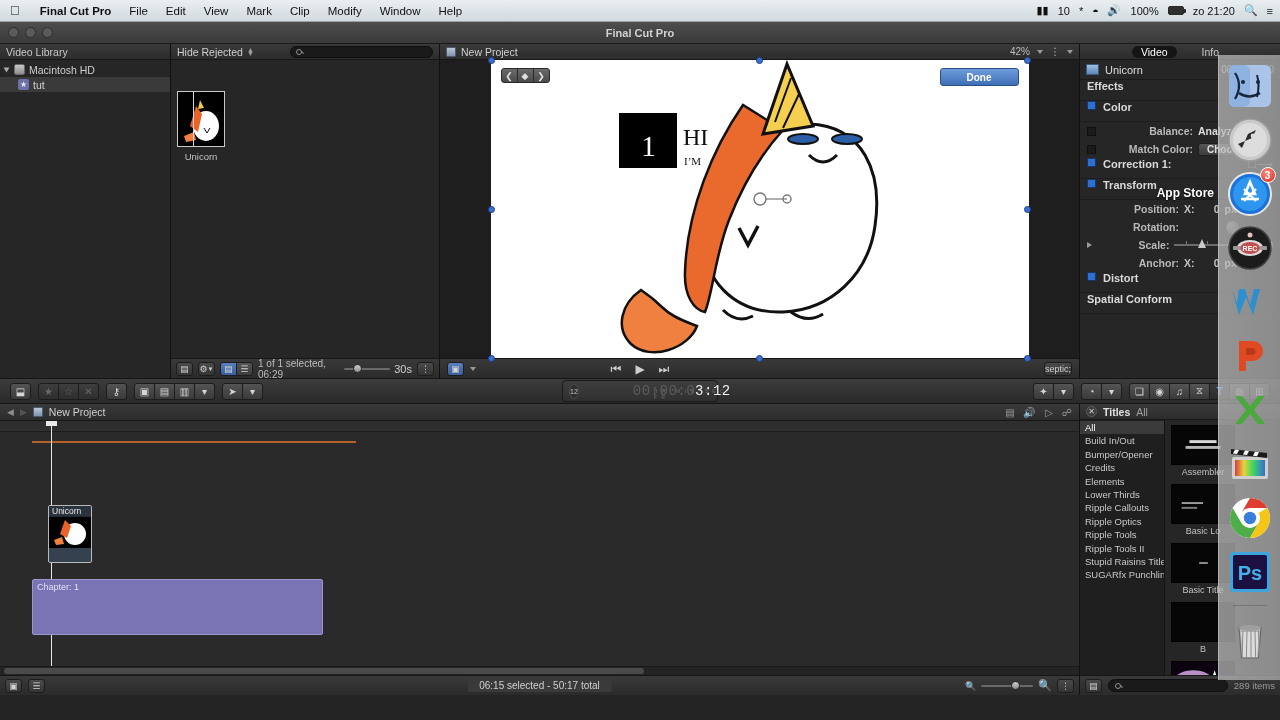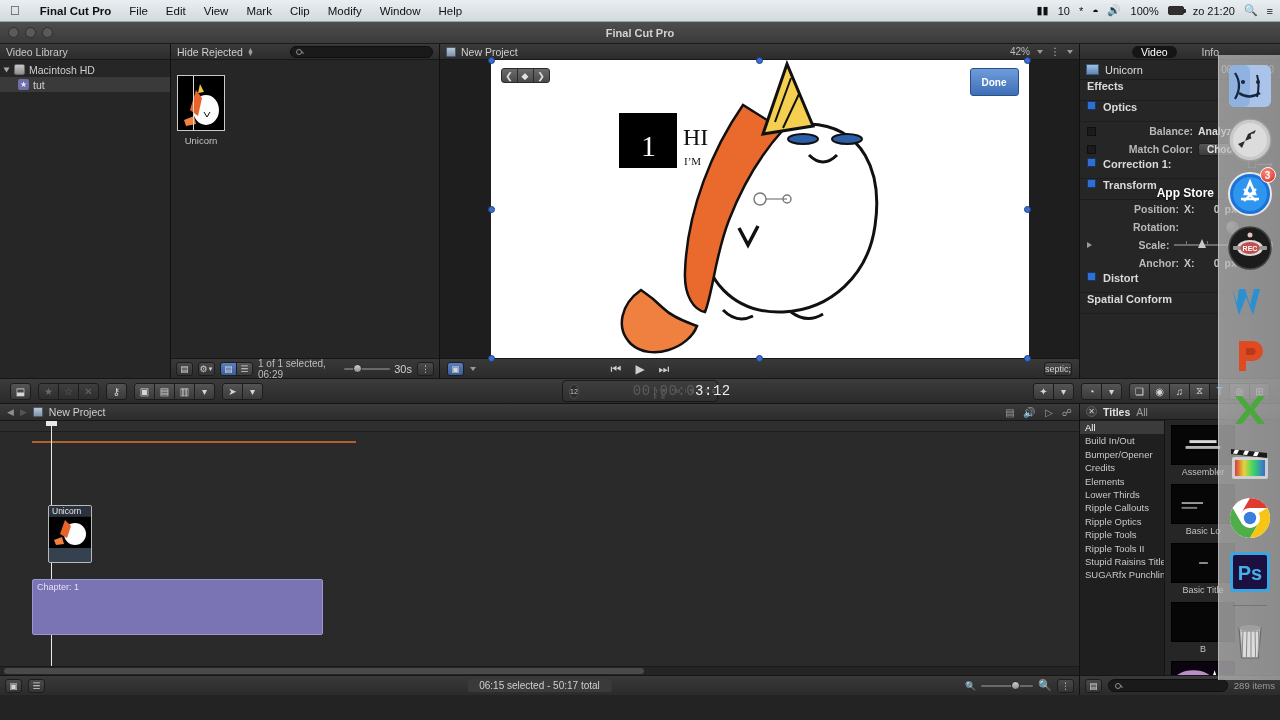--- a/index.html
+++ b/index.html
@@ -47,21 +47,21 @@
   .paneHdr{ height:16px; background:linear-gradient(#3a3a3a,#2c2c2c); border-bottom:1px solid #171717;
             display:flex; align-items:center; padding:0 6px; font-size:10.5px; color:#c8c8c8;}
   .libTree{ flex:1; background:#262626; padding-top:2px; }
   .trow{ display:flex; align-items:center; height:15px; padding-left:4px; gap:4px; font-size:10.5px;}
   .trow.sel{ background:#3a3a3a;}
   .disc{ width:0;height:0;border-left:5px solid #a9a9a9;border-top:3.5px solid transparent;border-bottom:3.5px solid transparent; transform:rotate(90deg); margin-right:1px;}
   .hdico{ width:11px;height:11px;background:linear-gradient(#c8c8c8,#8d8d8d); border-radius:2px; border:1px solid #6a6a6a;}
   .evico{ width:11px;height:11px;background:#6d6fa8; border-radius:2px; display:flex;align-items:center;justify-content:center;font-size:8px;color:#e7e7ff;}
 
   
-  .browser{ width:269px; background:#262626; border-right:1px solid #111; display:flex; flex-direction:column;}
+  .browser{ width:269px; background:#262626; border-right:1px solid #111; display:flex; flex-direction:column;gap:16px;}
   .browserHdr{ height:16px; background:linear-gradient(#3a3a3a,#2c2c2c); border-bottom:1px solid #171717;
                display:flex; align-items:center; padding:0 6px; gap:4px; font-size:10.5px;}
   .stepper{ display:inline-flex; flex-direction:column; line-height:4px; font-size:7px; color:#9b9b9b;}
   .searchfield{ margin-left:auto; width:143px; height:12px; border-radius:6px; background:#1a1a1a;
                 border:1px solid #0e0e0e; display:flex; align-items:center; padding:0 5px; gap:3px;}
   .magni{ width:6px;height:6px;border:1.1px solid #8e8e8e;border-radius:50%; position:relative;}
   .magni:after{content:"";position:absolute;width:3px;height:1.1px;background:#8e8e8e;transform:rotate(45deg);right:-3px;bottom:0;}
   .browserBody{ flex:1; padding:6px 6px 0 6px; overflow:hidden;}
   .dateBar{ height:17px; background:#343434; border-radius:9px; display:flex; align-items:center; gap:6px; padding:0 9px; font-size:11px; color:#d8d8d8;}
   .dateBar .tri{ width:0;height:0;border-left:5px solid #bbb;border-top:3.5px solid transparent;border-bottom:3.5px solid transparent; transform:rotate(90deg);}
@@ -94,21 +94,21 @@
   .viewerHdr .rt{ margin-left:auto; display:flex; align-items:center; gap:7px; font-size:10px; color:#bdbdbd;}
   .caret{ width:0;height:0;border-left:3.5px solid transparent;border-right:3.5px solid transparent;border-top:4px solid #9a9a9a;}
   .canvasWrap{ flex:1; position:relative; background:#1e1e1e; display:flex; align-items:center; justify-content:center;}
   .canvas{ position:relative; width:538px; height:298px; background:#fff; }
   .transHandle{ position:absolute; width:7px;height:7px;background:#3d6fd1; border-radius:50%; border:1px solid #1e3f85;}
   .overlayBtns{ position:absolute; left:10px; top:8px; display:flex; }
   .ovb{ width:17px;height:15px; background:linear-gradient(#6a6a6a,#4a4a4a); border:1px solid #2a2a2a;
         display:flex;align-items:center;justify-content:center;font-size:9px;color:#e0e0e0; margin-left:-1px;}
   .ovb:first-child{border-radius:3px 0 0 3px;margin-left:0;}
   .ovb:last-child{border-radius:0 3px 3px 0;}
-  .doneBtn{ position:absolute; right:10px; top:8px; height:28px; padding:0 11px; border-radius:3px;
+  .doneBtn{ position:absolute; right:10px; top:8px; height:18px; padding:0 26px; border-radius:3px;
             background:linear-gradient(#6f9ddb,#3e6fb6); border:1px solid #2a4f86; color:#fff; font-size:10px;
             display:flex;align-items:center; font-weight:bold;}
   .viewerFoot{ height:20px; background:linear-gradient(#393939,#2b2b2b); border-top:1px solid #161616;
                display:flex; align-items:center; padding:0 7px; gap:6px;}
   .transport{ position:absolute; left:50%; transform:translateX(-50%); display:flex; gap:14px; align-items:center;}
   .tBtn{ color:#cfcfcf; font-size:12px;}
 
   
   .bigart{ position:absolute; inset:0; }
 
@@ -417,21 +417,21 @@
           <span class="tc">00:00:06:30</span>
         </div>
         <div class="inspBody">
 
           <div class="secRow plain">
             <span>Effects</span>
           </div>
 
           <div class="secRow">
             <span class="chk"></span>
-            <span>Optics</span>
+            <span>Color</span>
           </div>
           <div class="prow">
             <span class="chk off"></span>
             <span class="plabel">Balance:</span>
             <span class="pval">Analyzed</span>
           </div>
           <div class="prow">
             <span class="chk off"></span>
             <span class="plabel">Match Color:</span>
             <span class="chooseBtn">Choose...</span>

